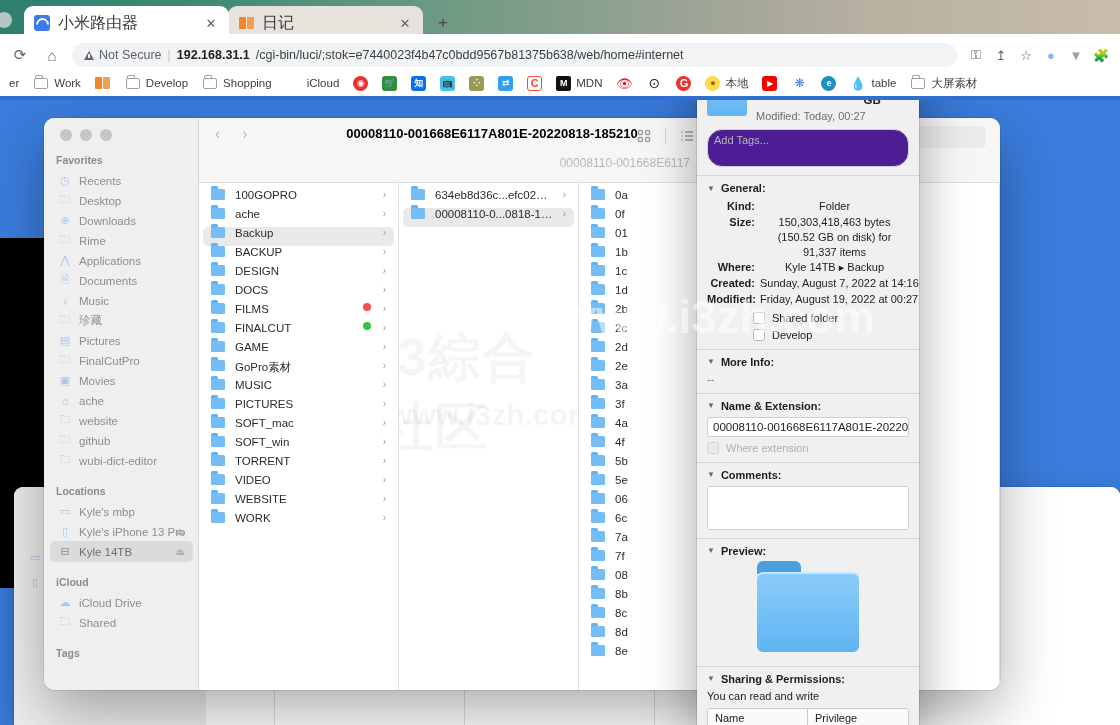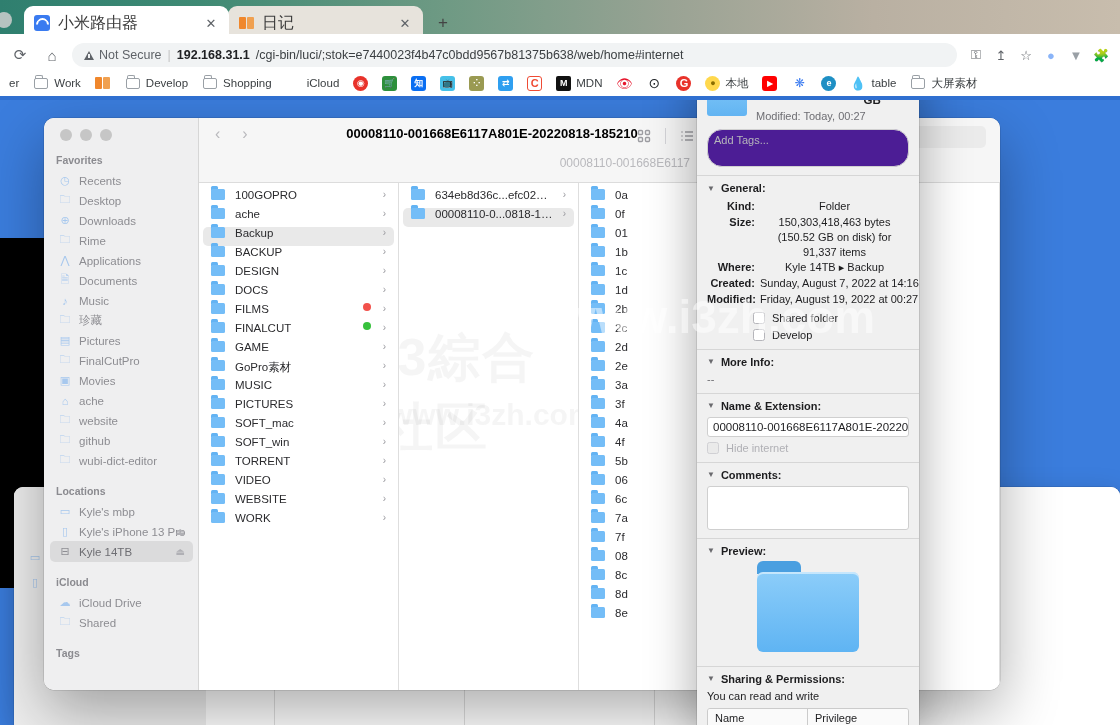--- a/index.html
+++ b/index.html
@@ -555,37 +555,45 @@
       <div class="row">
           <span class="fico"></span>
           <span class="rname">4f</span>
         </div>
       <div class="row">
           <span class="fico"></span>
           <span class="rname">5b</span>
         </div>
       <div class="row">
           <span class="fico"></span>
+          <span class="rname">5e</span>
+        </div>
+      <div class="row">
+          <span class="fico"></span>
           <span class="rname">06</span>
         </div>
       <div class="row">
           <span class="fico"></span>
           <span class="rname">6c</span>
         </div>
       <div class="row">
           <span class="fico"></span>
           <span class="rname">7a</span>
         </div>
       <div class="row">
           <span class="fico"></span>
           <span class="rname">7f</span>
         </div>
       <div class="row">
           <span class="fico"></span>
           <span class="rname">08</span>
+        </div>
+      <div class="row">
+          <span class="fico"></span>
+          <span class="rname">8b</span>
         </div>
       <div class="row">
           <span class="fico"></span>
           <span class="rname">8c</span>
         </div>
       <div class="row">
           <span class="fico"></span>
           <span class="rname">8d</span>
         </div>
       <div class="row">
@@ -671,21 +679,21 @@
   <div class="i-sec">
     <div class="i-sechead">
       <span class="tri">▼</span>
       <span>Name &amp; Extension:</span>
     </div>
     <div class="i-field">
       <span>00008110-001668E6117A801E-202208</span>
     </div>
     <div class="cbrow" style="margin-left:0">
       <span class="cb dis"></span>
-      <span class="dim">Hide internet</span>
+      <span class="dim">Where extension</span>
       </div>
   </div>
 
   <div class="i-sec">
     <div class="i-sechead">
       <span class="tri">▼</span>
       <span>Comments:</span>
     </div>
     <div class="i-comment"></div>
   </div>

